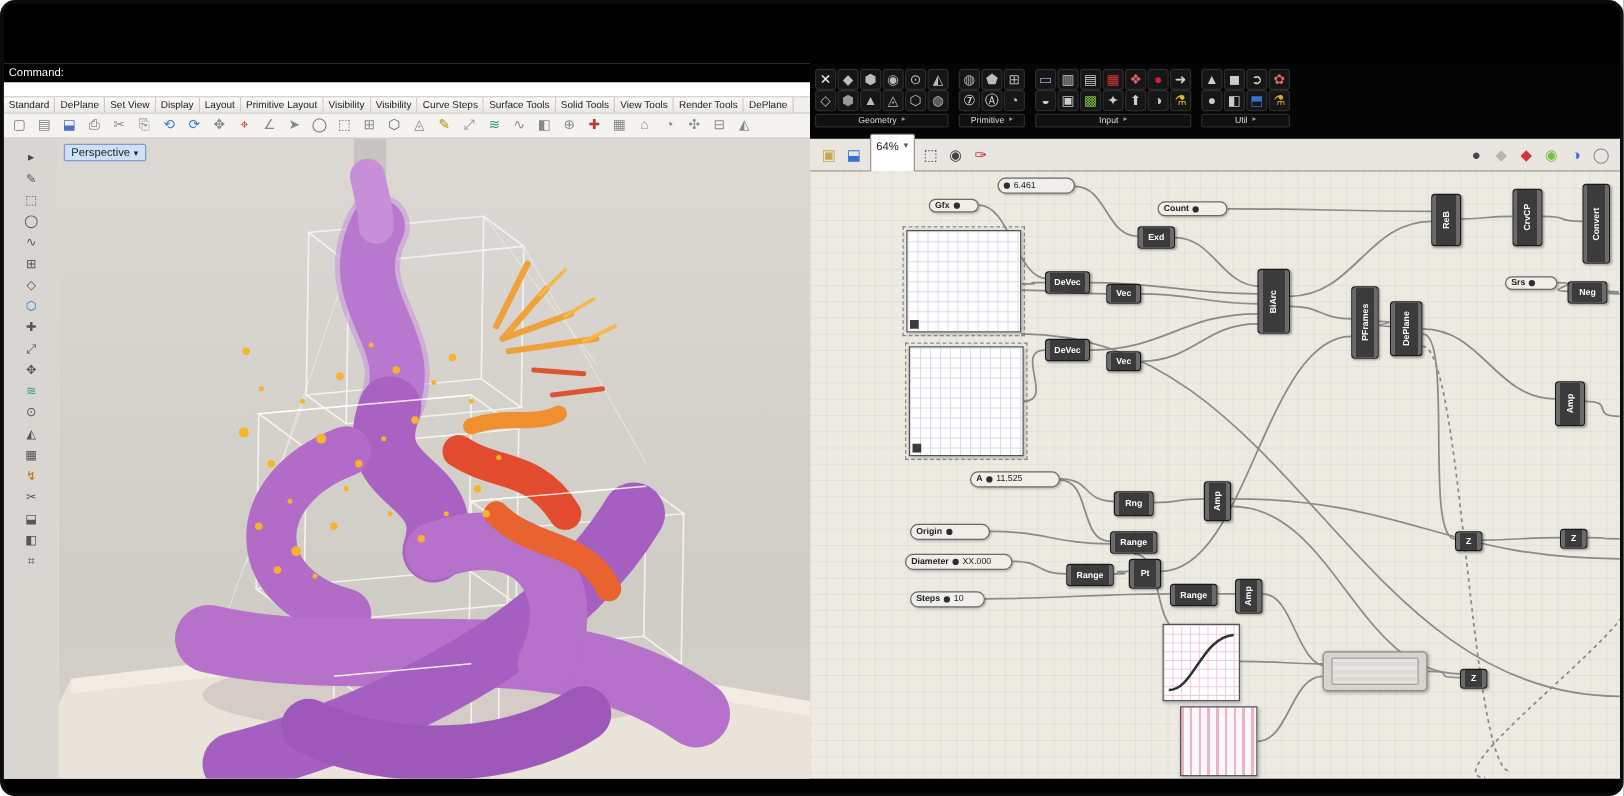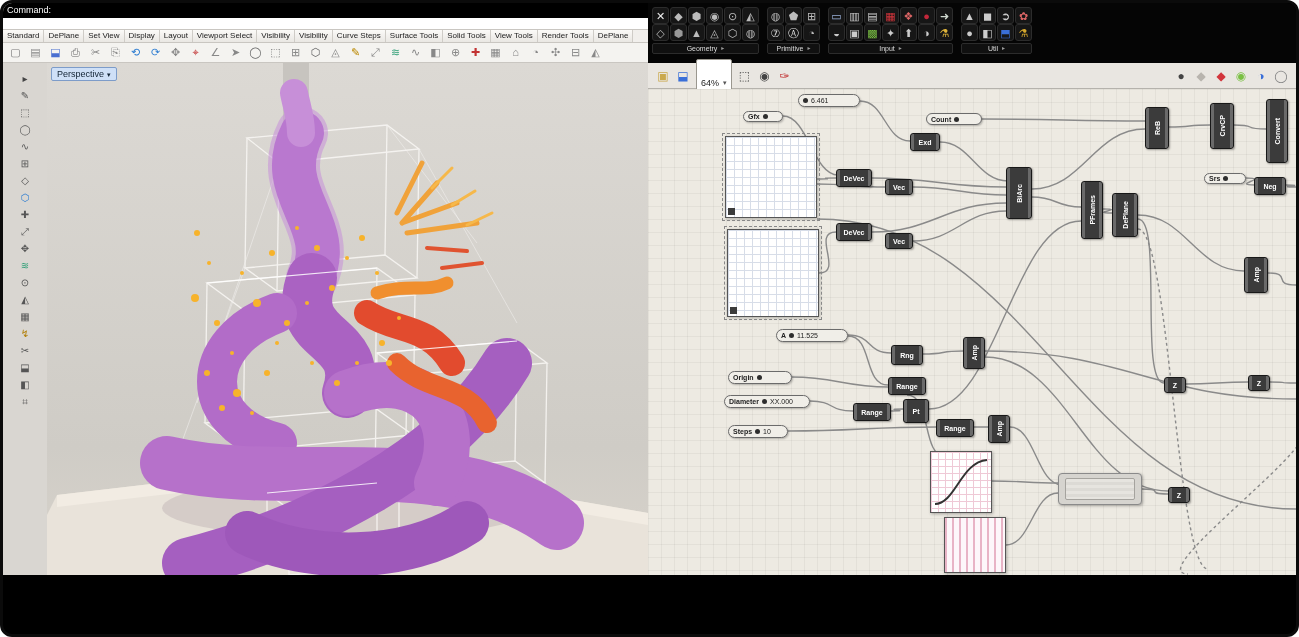--- a/index.html
+++ b/index.html
@@ -1,18 +1,18 @@
 <!DOCTYPE html>
 <html><head>
 <meta charset="utf-8">
 <style>
   * { margin:0; padding:0; box-sizing:border-box; }
   body { background:#fff; font-family:"Liberation Sans", sans-serif; }
   .frame { width:1299px; height:637px; border:3px solid #0b0b0b; border-radius:12px; overflow:hidden; background:#000; position:relative; }
-  .top { display:flex; height:572px; width:1293px; }
+  .top { display:flex; height:572px; width:1293px;margin-top:48px; }
 
   
   .rhino { width:645px; height:572px; display:flex; flex-direction:column; background:#e8e6e2; }
   .cmdbar { height:15px; background:#000; color:#fff; font-size:9px; line-height:15px; padding-left:4px; }
   .cmdinput { height:12px; background:#fff; border-bottom:1px solid #c9c6c1; }
   .rtabs { height:13px; background:#f1efec; display:flex; overflow:hidden; border-bottom:1px solid #c9c6c1; }
   .rtab { font-size:8px; color:#222; padding:1px 4px 0 4px; border-right:1px solid #cfccc7; white-space:nowrap; background:linear-gradient(#fbfaf8,#e9e7e3); cursor:default; }
   .rtoolbar { height:20px; background:#f4f3f0; display:flex; align-items:center; padding:0 3px; gap:1px; border-bottom:1px solid #c9c6c1; overflow:hidden; }
   .ricon { width:19px; height:17px; font-size:11px; line-height:17px; text-align:center; border-radius:2px; }
   .workarea { flex:1; display:flex; position:relative; }
@@ -26,21 +26,21 @@
   
   .gh { width:648px; height:572px; display:flex; flex-direction:column; background:#000; }
   .gh-palette { height:60px; background:#050505; display:flex; align-items:flex-start; gap:8px; padding:4px 0 0 4px; }
   .pgroup { display:flex; flex-direction:column; }
   .prow { display:flex; gap:1px; }
   .picon { width:17px; height:17px; font-size:11px; line-height:17px; text-align:center; background:#161616; border:1px solid #2c2c2c; border-radius:3px; }
   .plabel { height:11px; margin-top:2px; background:#101010; border:1px solid #2c2c2c; color:#ddd; font-size:7px; line-height:9px; text-align:center; border-radius:2px; display:flex; align-items:center; justify-content:center; gap:4px; }
   .plabel .parr { font-size:6px; color:#999; }
   .gh-toolbar { height:26px; background:#e9e6e1; border-bottom:1px solid #b5b2ac; display:flex; align-items:center; padding:0 6px; gap:4px; }
   .gicon { width:18px; height:18px; font-size:12px; line-height:18px; text-align:center; border-radius:3px; }
-  .zoom { background:#fff; border:1px solid #9a978f; font-size:9px; height:16px; line-height:14px; padding:16px 4px; border-radius:2px; display:flex; align-items:flex-start; gap:4px; color:#222; }
+  .zoom { background:#fff; border:1px solid #9a978f; font-size:9px; height:16px; line-height:14px; padding:16px 4px; border-radius:2px; display:flex; align-items:flex-end; gap:4px; color:#222; }
   .zoom .arr { font-size:7px; color:#555; }
   .gh-tspacer { flex:1; }
   .gh-canvas { position:relative; height:486px; background:#edeae2;
       background-image:
         linear-gradient(rgba(0,0,0,0.045) 1px, transparent 1px),
         linear-gradient(90deg, rgba(0,0,0,0.045) 1px, transparent 1px);
       background-size:13px 13px; overflow:hidden; }
   .wires { position:absolute; inset:0; width:100%; height:100%; z-index:1; }
   .gnode { position:absolute; z-index:2; font-size:7px; }
   .t-node, .t-vnode { background:linear-gradient(90deg,#6a6a6a 0 3px,#3b3b3b 3px calc(100% - 3px),#6a6a6a calc(100% - 3px)); border:1px solid #181818; border-radius:3px; color:#fff; display:flex; align-items:center; justify-content:center; font-weight:bold; box-shadow:1px 1px 2px rgba(0,0,0,0.35); }
@@ -76,21 +76,21 @@
       <div class="cmdbar">
         <span>Command:</span>
       </div>
       <div class="cmdinput"></div>
       <div class="rtabs" id="rhino-tabs">
           <div class="rtab">Standard</div>
           <div class="rtab">DePlane</div>
           <div class="rtab">Set View</div>
           <div class="rtab">Display</div>
           <div class="rtab">Layout</div>
-          <div class="rtab">Viewport Select</div>
+          <div class="rtab">Primitive Layout</div>
           <div class="rtab">Visibility</div>
           <div class="rtab">Visibility</div>
           <div class="rtab">Curve Steps</div>
           <div class="rtab">Surface Tools</div>
           <div class="rtab">Solid Tools</div>
           <div class="rtab">View Tools</div>
           <div class="rtab">Render Tools</div>
           <div class="rtab">DePlane</div>
         </div>
       <div class="rtoolbar" id="rhino-toolbar">

